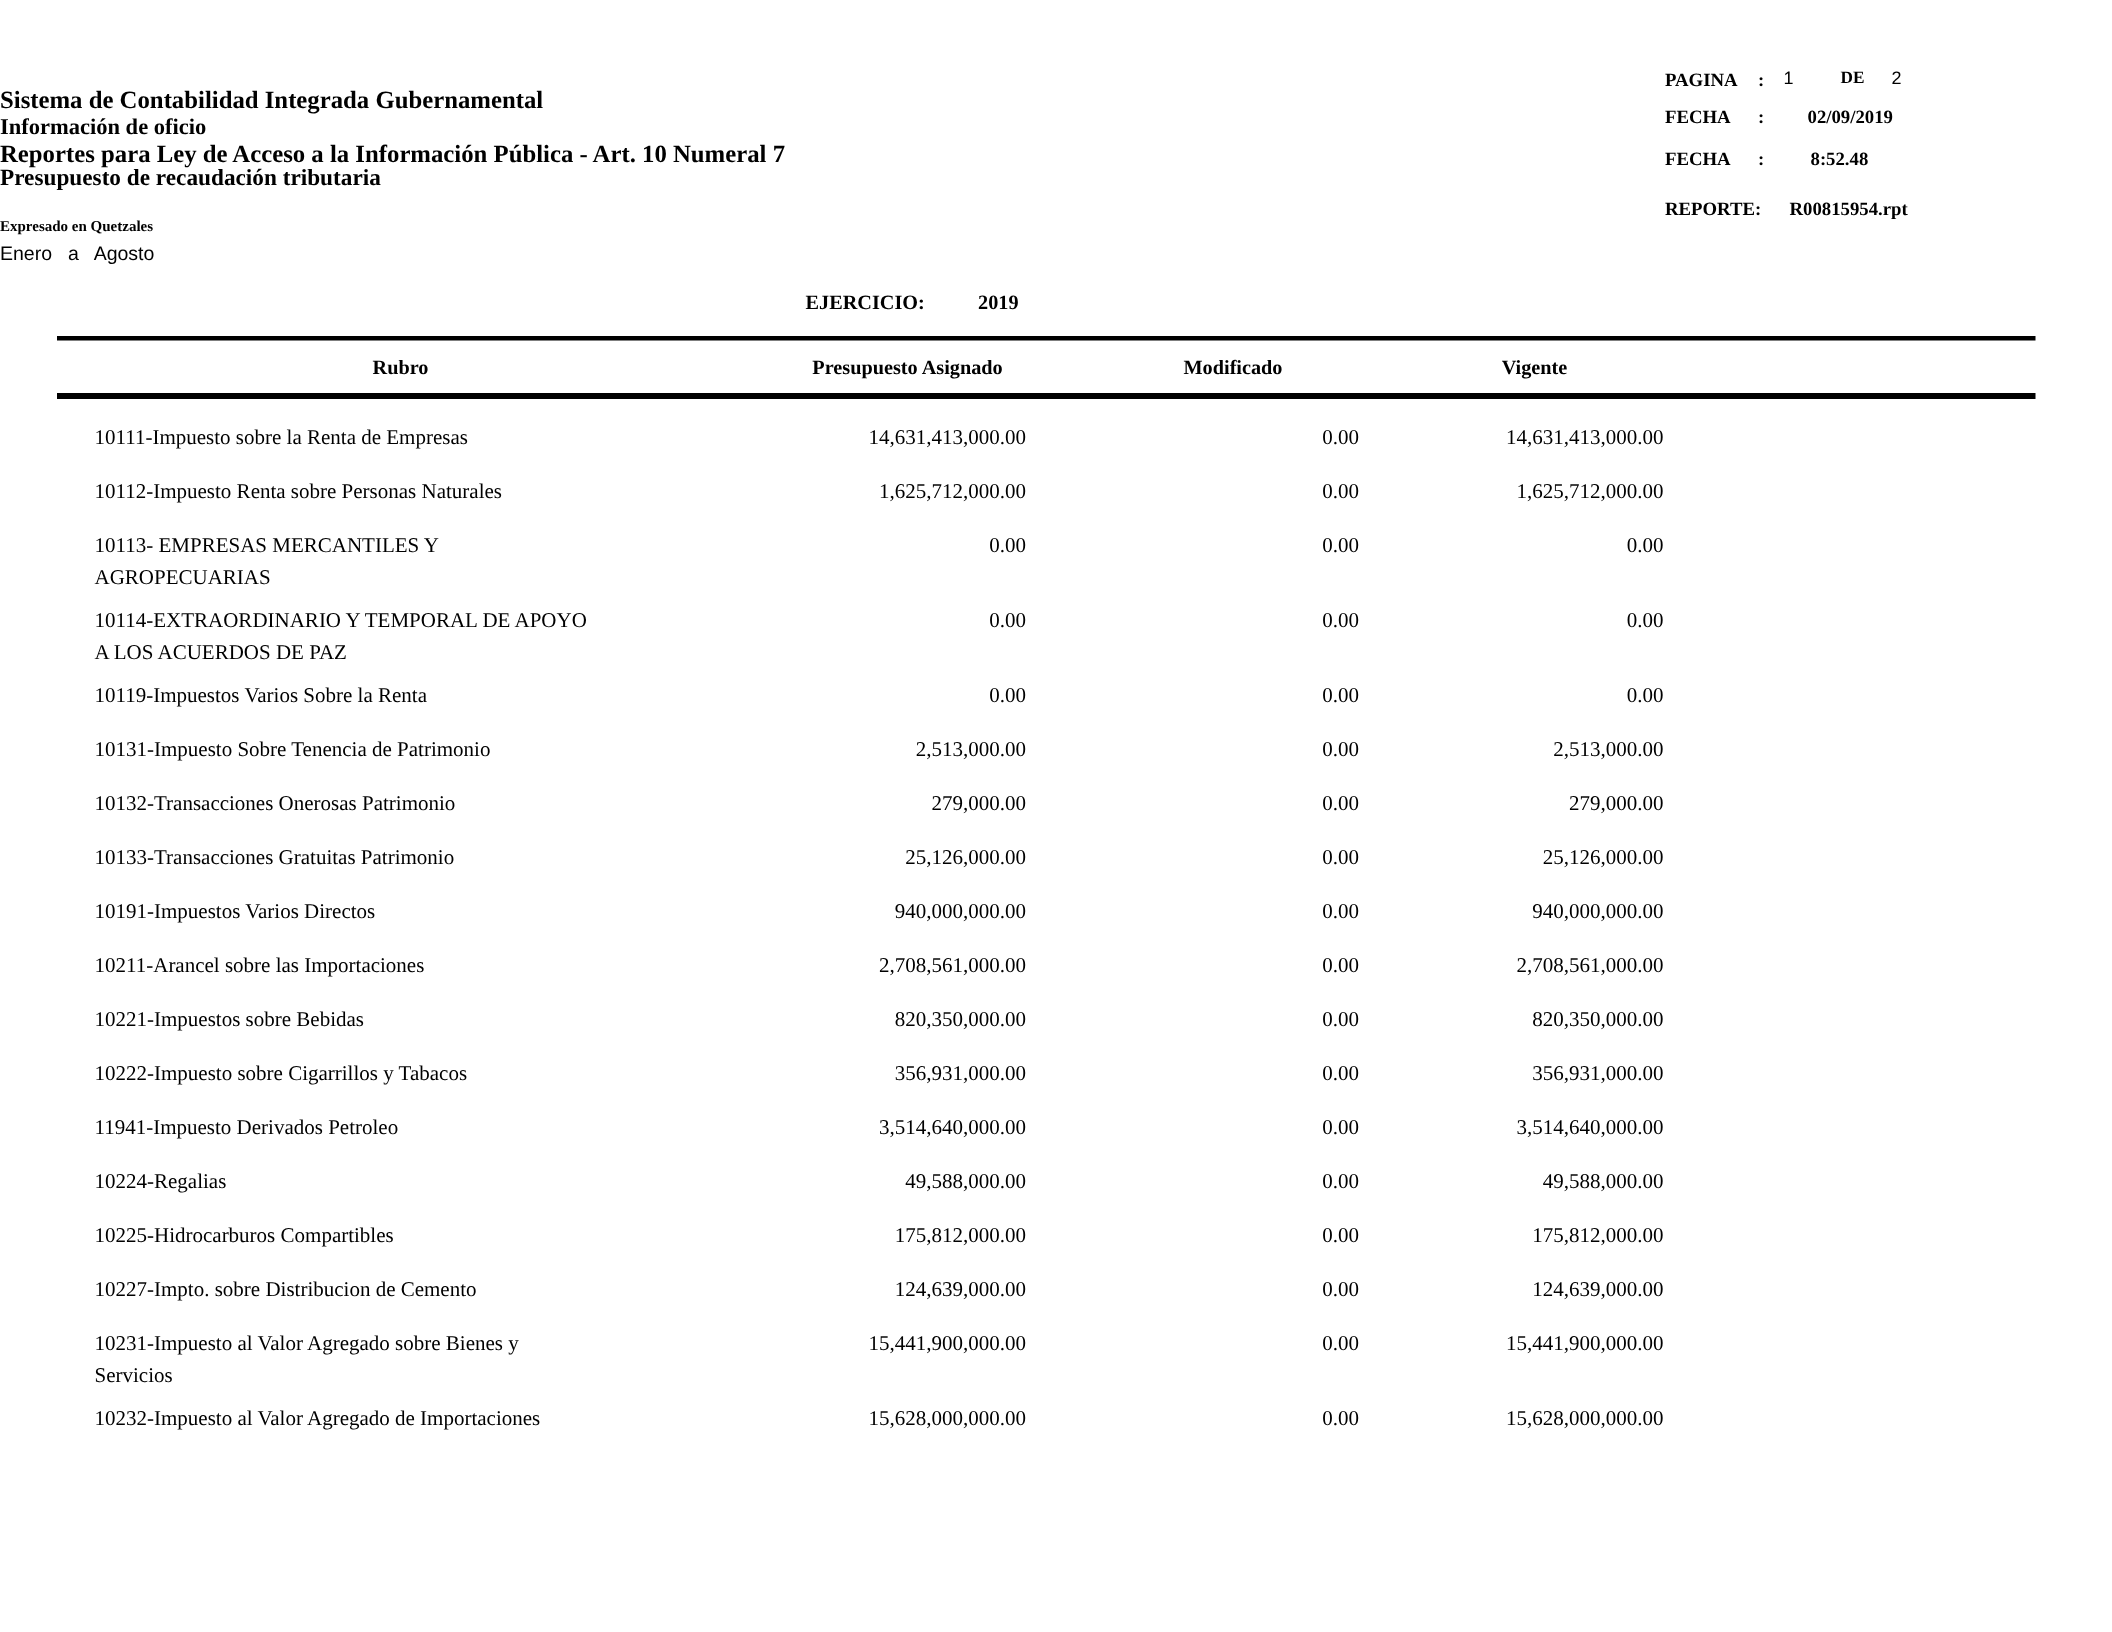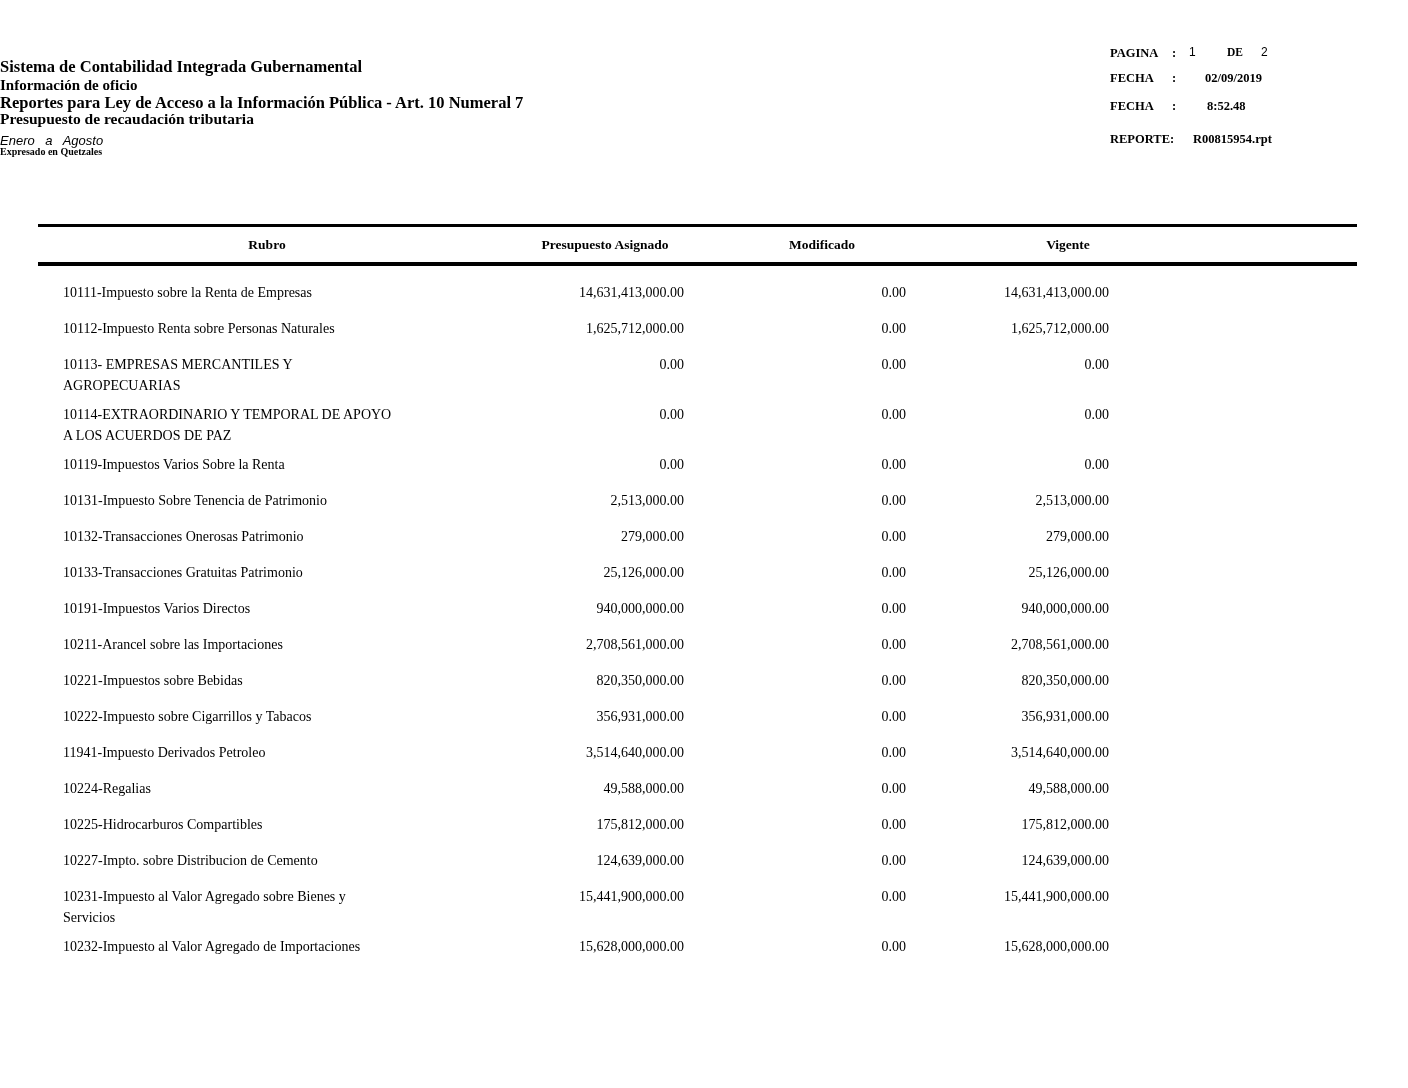--- a/index.html
+++ b/index.html
@@ -13,22 +13,22 @@
     font-family: "Liberation Serif", "DejaVu Serif", serif;
   }
   
   .title-block { position: absolute; top: 57px; left: 0; width: 1256px; }
   .title-line { position: absolute; left: 0; width: 100%; text-align: left; white-space: nowrap; }
   .t1 { top: 0;    font-size: 16.5px; font-weight: bold; }
   .t2 { top: 20px; font-size: 15px;   font-weight: bold; }
   .t3 { top: 36px; font-size: 16.5px; font-weight: bold; }
   .t4 { top: 53px; font-size: 15.5px; font-weight: bold; }
   .t5 { top: 77px; font-size: 10px; font-weight: bold; margin-top: 12px; }
-  .t6 { top: 76px; font-size: 13px; font-weight: normal;
-        font-family: "Liberation Sans", sans-serif; word-spacing: 7px; font-style: italic; }
+  .t6 { top: 104px; font-size: 13px; font-weight: normal;
+        font-family: "Liberation Sans", sans-serif; word-spacing: 7px; }
   
   .ejercicio { position: absolute; top: 194px; left: 0; width: 100%; height: 16px; }
   .ejercicio .lbl { position: absolute; left: 537px; font-size: 13.5px; font-weight: bold; }
   .ejercicio .val { position: absolute; left: 652px; font-size: 13.5px; font-weight: bold; }
   
   .meta { position: absolute; top: 0; left: 0; width: 100%; height: 160px; font-size: 12.5px; font-weight: bold; }
   .meta span { position: absolute; white-space: nowrap; }
   .m-pagina-l  { top: 46px;  left: 1110px; }
   .m-pagina-c  { top: 46px;  left: 1172px; }
   .m-pagina-v  { top: 45px;  left: 1189px; font-family: "Liberation Sans", sans-serif; font-weight: normal; font-size: 12px; }
@@ -44,21 +44,21 @@
   .m-reporte-v { top: 132px; left: 1193px; }
   
   .rule { position: absolute; left: 38px; width: 1319px; background: #000; }
   .rule-top    { top: 224px; height: 3px; }
   .rule-header { top: 262px; height: 4px; }
   .thead span { position: absolute; top: 237px; transform: translateX(-50%);
                 font-size: 13.5px; font-weight: bold; white-space: nowrap; }
   .h-rubro    { left: 267px; text-align: right; }
   .h-asignado { left: 605px; }
   .h-modif    { left: 822px; }
-  .h-vigente  { left: 1068px; }
+  .h-vigente  { left: 1023px; }
   .tbody { position: absolute; top: 0; left: 0; width: 100%; height: 100%; }
   .trow { position: absolute; left: 0; width: 1408px; height: 0; }
   .cell { position: absolute; top: 0; font-size: 14px; white-space: nowrap; }
   .rubro  { left: 63px; }
   .rubro2 { left: 63px; top: 21px; }
   .num { width: 300px; text-align: right; }
   .c-asignado { left: 384px; }
   .c-modif    { left: 606px; }
   .c-vigente  { left: 809px; }
 </style>
@@ -85,20 +85,24 @@
     <span class="m-fecha-l">FECHA</span>
     <span class="m-fecha-c">:</span>
     <span class="m-fecha-v">02/09/2019</span>
     <span class="m-hora-l">FECHA</span>
     <span class="m-hora-c">:</span>
     <span class="m-hora-v">8:52.48</span>
     <span class="m-reporte-l">REPORTE:</span>
     <span class="m-reporte-v">R00815954.rpt</span>
   </div>
 
+  <div class="ejercicio">
+    <span class="lbl">EJERCICIO:</span>
+    <span class="val">2019</span>
+  </div>
 
   <div class="rule rule-top"></div>
   <div class="thead">
     <span class="h-rubro">Rubro</span>
     <span class="h-asignado">Presupuesto Asignado</span>
     <span class="h-modif">Modificado</span>
     <span class="h-vigente">Vigente</span>
   </div>
   <div class="rule rule-header"></div>
 

